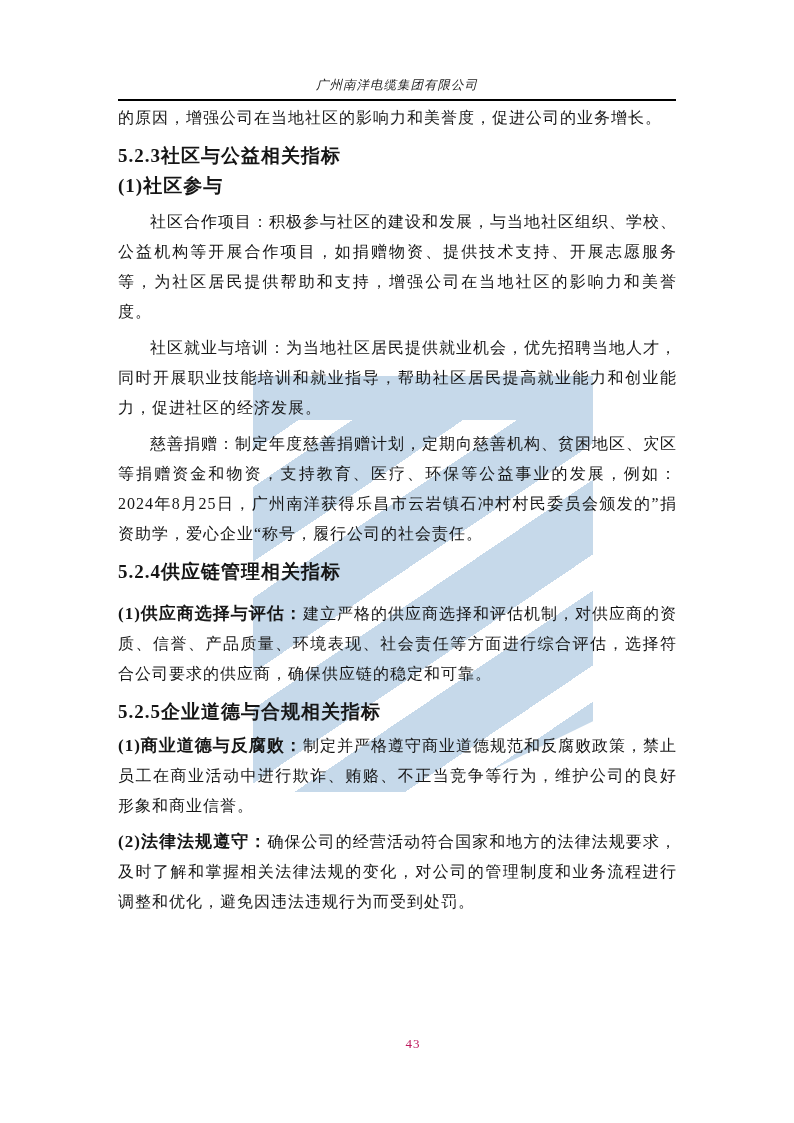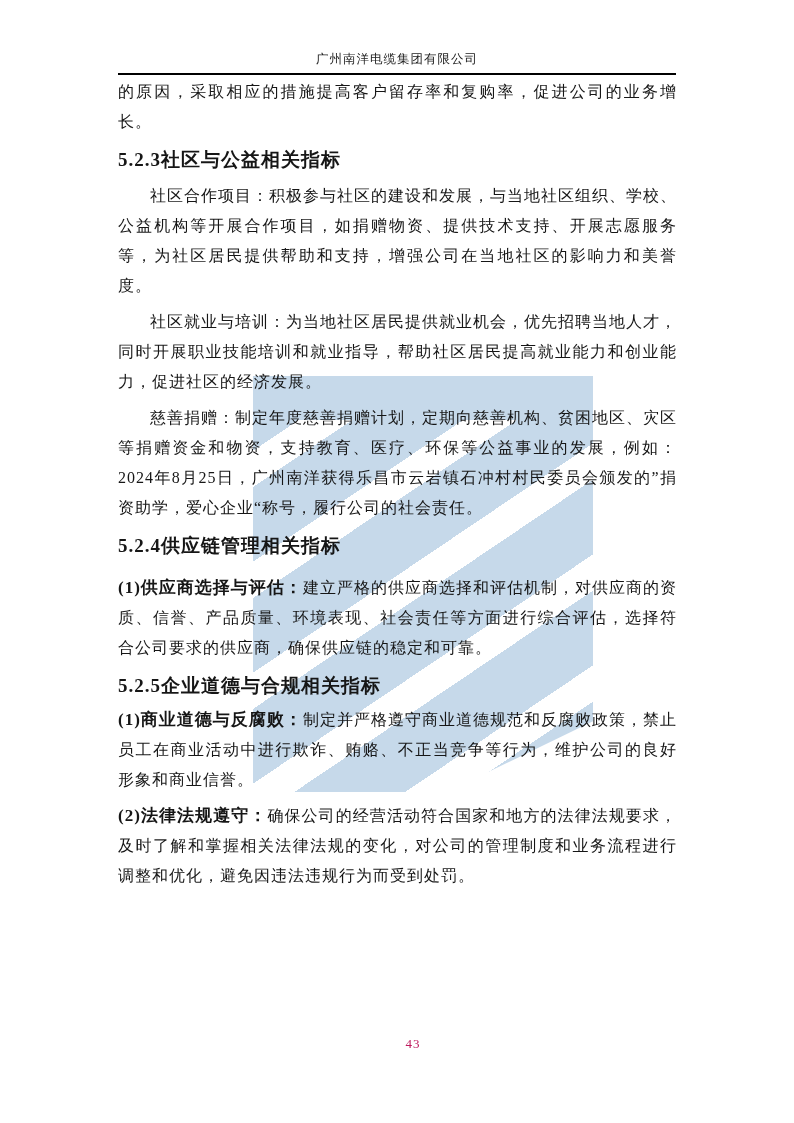--- a/index.html
+++ b/index.html
@@ -6,21 +6,21 @@
   .page{
     position:relative;
     width:794px;height:1123px;
     margin:0 auto;
     background:#ffffff;
     overflow:hidden;
     font-family:"Liberation Serif","DejaVu Serif",serif;
     color:#161616;
   }
   
-  .header{padding-top:50px;text-align:center;}
+  .header{padding-top:76px;text-align:center;font-style:italic;}
   .company{font-size:12.5px;letter-spacing:1px;line-height:18px;color:#222;}
   .header-rule{height:2px;background:#000;margin:5px 118px 0 118px;}
   
   .watermark{
     position:absolute;left:253px;top:376px;width:340px;height:416px;
     background-image:
       linear-gradient(#c6d9ea,#c6d9ea),
       repeating-linear-gradient(146deg,#c6d9ea 0 62px,#ffffff 62px 92px);
     background-size:100% 44px,100% 100%;
     background-repeat:no-repeat,no-repeat;
@@ -61,24 +61,25 @@
 
   <div class="header">
     <div class="company">广州南洋电缆集团有限公司</div>
   </div>
   <div class="header-rule"></div>
 
   <div class="watermark"></div>
 
   <div class="doc-body">
 
-    <p class="cont">的原因，采取相应的措施提高客户留存率和复购率，促进公司的业务增长。</p>
+    <p class="cont">的原因，增强公司在当地社区的影响力和美誉度，促进公司的业务增长。</p>
 
     <div class="h2">5.2.3社区与公益相关指标</div>
 
+    <div class="h3">(1)社区参与</div>
     <p class="indent">社区合作项目：积极参与社区的建设和发展，与当地社区组织、学校、公益机构等开展合作项目，如捐赠物资、提供技术支持、开展志愿服务等，为社区居民提供帮助和支持，增强公司在当地社区的影响力和美誉度。</p>
     <p class="indent">社区就业与培训：为当地社区居民提供就业机会，优先招聘当地人才，同时开展职业技能培训和就业指导，帮助社区居民提高就业能力和创业能力，促进社区的经济发展。</p>
 
     <p class="indent">慈善捐赠：制定年度慈善捐赠计划，定期向慈善机构、贫困地区、灾区等捐赠资金和物资，支持教育、医疗、环保等公益事业的发展，例如：2024年8月25日，广州南洋获得乐昌市云岩镇石冲村村民委员会颁发的”捐资助学，爱心企业“称号，履行公司的社会责任。</p>
 
     <div class="h2">5.2.4供应链管理相关指标</div>
     <p class="runin mt0"><b>(1)供应商选择与评估：</b><span>建立严格的供应商选择和评估机制，对供应商的资质、信誉、产品质量、环境表现、社会责任等方面进行综合评估，选择符合公司要求的供应商，确保供应链的稳定和可靠。</span></p>
 
     <div class="h2">5.2.5企业道德与合规相关指标</div>
     <p class="runin mt2"><b>(1)商业道德与反腐败：</b><span>制定并严格遵守商业道德规范和反腐败政策，禁止员工在商业活动中进行欺诈、贿赂、不正当竞争等行为，维护公司的良好形象和商业信誉。</span></p>

